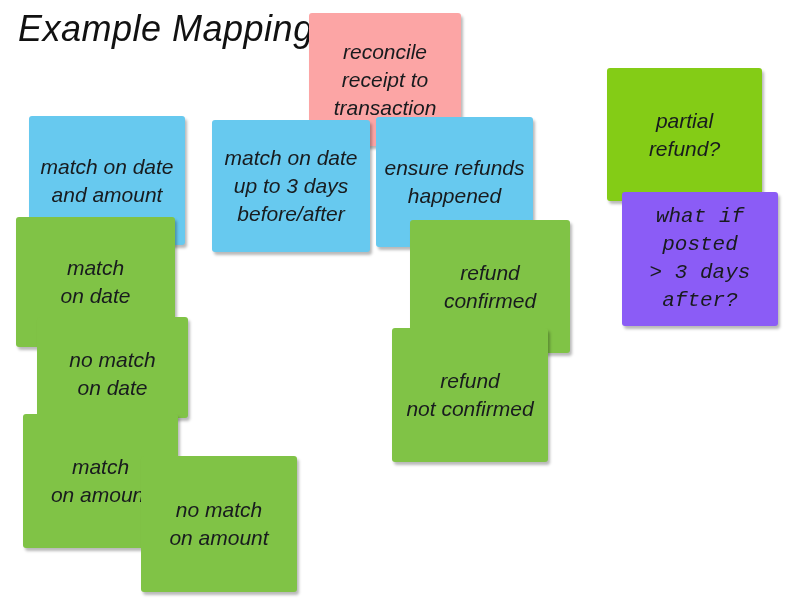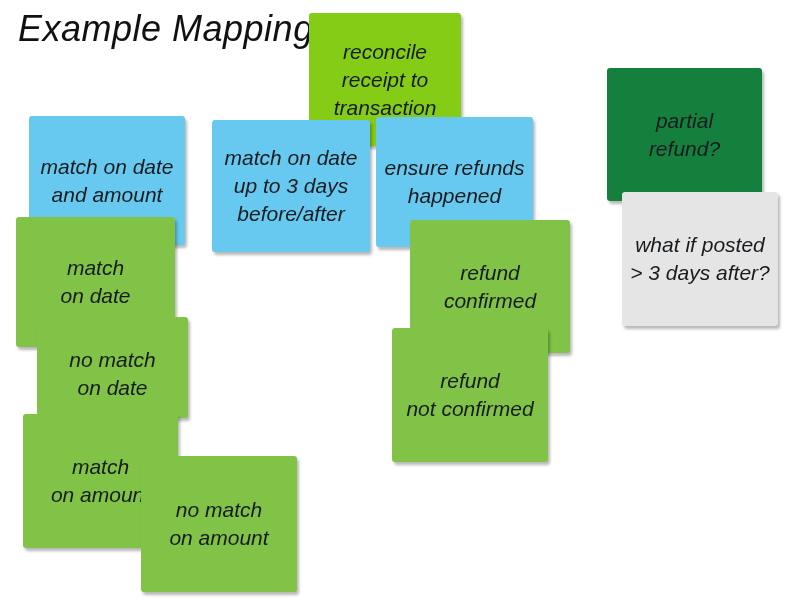--- a/index.html
+++ b/index.html
@@ -57,21 +57,21 @@
   .n-pink1       { left:607px; top:68px;  width:155px; height:133px; z-index:1; }
   .n-pink2       { left:622px; top:192px; width:156px; height:134px; z-index:2; }
 </style>
 </head>
 <body>
 
 <div class="board" style="background-color: rgb(255, 255, 255);">
 
   <h1 class="title" style="color: rgb(17, 17, 17);">Example Mapping</h1>
 
-  <div class="note n-reconcile" style="background-color: #84cc16; color: rgb(24, 27, 30);">reconcile
+  <div class="note n-reconcile" style="background-color: #fca5a5; color: rgb(24, 27, 30);">reconcile
 receipt to
 transaction</div>
 
   <div class="note n-blue1" style="background-color: rgb(103, 201, 239); color: rgb(24, 27, 30);">match on date
 and amount</div>
 
   <div class="note n-blue2" style="background-color: rgb(103, 201, 239); color: rgb(24, 27, 30);">match on date
 up to 3 days
 before/after</div>
 
@@ -89,19 +89,19 @@
 
   <div class="note n-green4" style="background-color: rgb(128, 195, 70); color: rgb(24, 27, 30);">no match
 on amount</div>
 
   <div class="note n-green5" style="background-color: rgb(128, 195, 70); color: rgb(24, 27, 30);">refund
 confirmed</div>
 
   <div class="note n-green6" style="background-color: rgb(128, 195, 70); color: rgb(24, 27, 30);">refund
 not confirmed</div>
 
-  <div class="note n-pink1" style="background-color: #15803d; color: rgb(24, 27, 30);">partial
+  <div class="note n-pink1" style="background-color: #84cc16; color: rgb(24, 27, 30);">partial
 refund?</div>
 
-  <div class="note n-pink2" style="background-color: #e5e5e5; color: rgb(24, 27, 30);">what if posted
+  <div class="note n-pink2" style="background-color: #8b5cf6; color: rgb(24, 27, 30); font-family: Liberation Mono, monospace;">what if posted
 &gt; 3 days after?</div>
 
 </div>
 
 </body></html>

